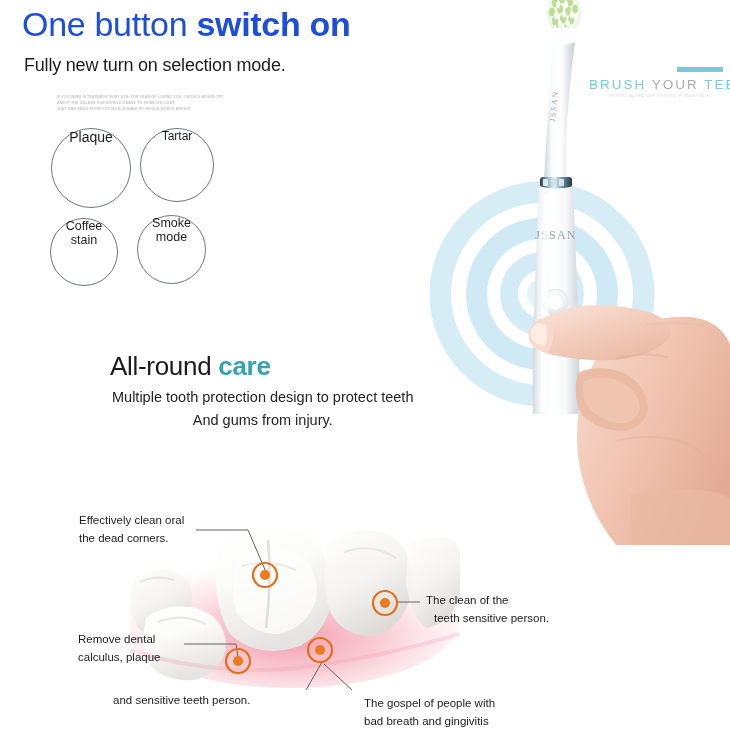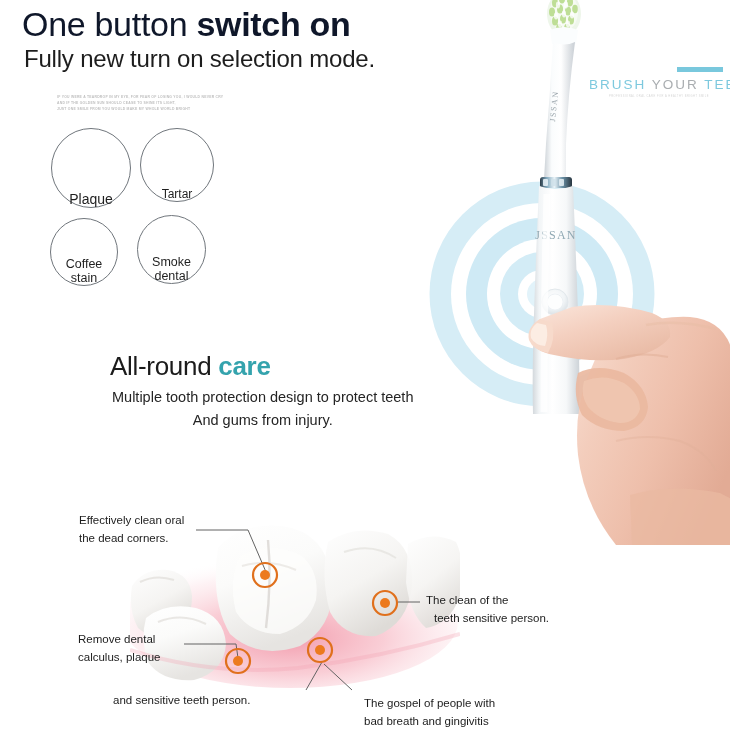--- a/index.html
+++ b/index.html
@@ -18,32 +18,32 @@
     overflow: hidden;
   }
 
   
   .headline {
     position: absolute;
     left: 22px;
     top: 4px;
     font-size: 34px;
     line-height: 40px;
-    color: #0f172a;
+    color: #1d4ed8;
     letter-spacing: -0.3px;
     white-space: nowrap;
   }
   .headline .light { font-weight: 400; }
   .headline .bold  { font-weight: 700; }
 
   .subhead {
     position: absolute;
     left: 24px;
-    top: 44px;
-    font-size: 24px;
+    top: 50px;
+    font-size: 18px;
     line-height: 30px;
     font-weight: 400;
     color: #1d1d1d;
     letter-spacing: -0.2px;
     white-space: nowrap;
   }
 
   .microcopy {
     position: absolute;
     left: 57px;
@@ -57,21 +57,21 @@
     text-transform: uppercase;
     white-space: nowrap;
   }
 
   
   .circle {
     position: absolute;
     border: 1px solid #70767c;
     border-radius: 50%;
     display: flex;
-    align-items: flex-end;
+    align-items: flex-start;
     justify-content: center;
     text-align: center;
     color: #1f1f1f;
     background: transparent;
     box-sizing: border-box;
   }
   .circle span { display: block; }
   .c-plaque { left: 51px;  top: 128px; width: 80px;  height: 80px; font-size: 14px; }
   .c-tartar { left: 140px; top: 128px; width: 74px;  height: 74px; font-size: 12px; }
   .c-coffee { left: 50px;  top: 218px; width: 68px;  height: 68px; font-size: 12.5px; }
@@ -226,21 +226,21 @@
   <div class="circle c-plaque">
     <span>Plaque</span>
   </div>
   <div class="circle c-tartar">
     <span>Tartar</span>
   </div>
   <div class="circle c-coffee">
     <span>Coffee stain</span>
   </div>
   <div class="circle c-smoke">
-    <span>Smoke dental</span>
+    <span>Smoke mode</span>
   </div>
 
   <div class="ripples">
     <div class="ring ring-1"></div>
     <div class="ring ring-2"></div>
     <div class="ring ring-3"></div>
     <div class="ring ring-4"></div>
     <div class="ring ring-5"></div>
     <div class="ring ring-6"></div>
     <div class="ring ring-7"></div>

